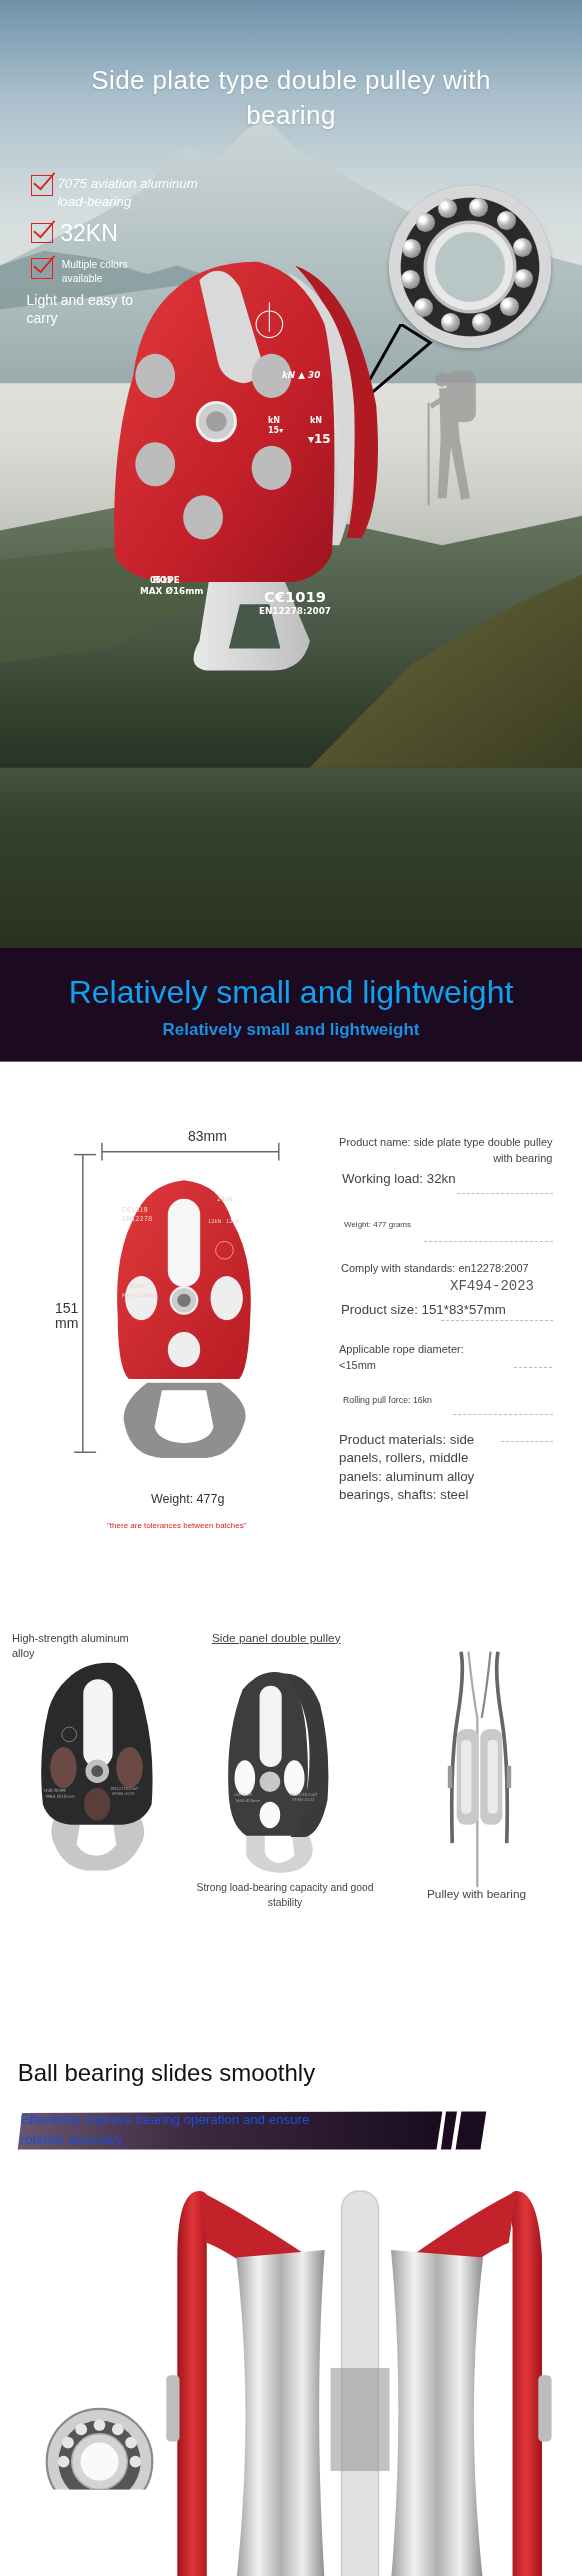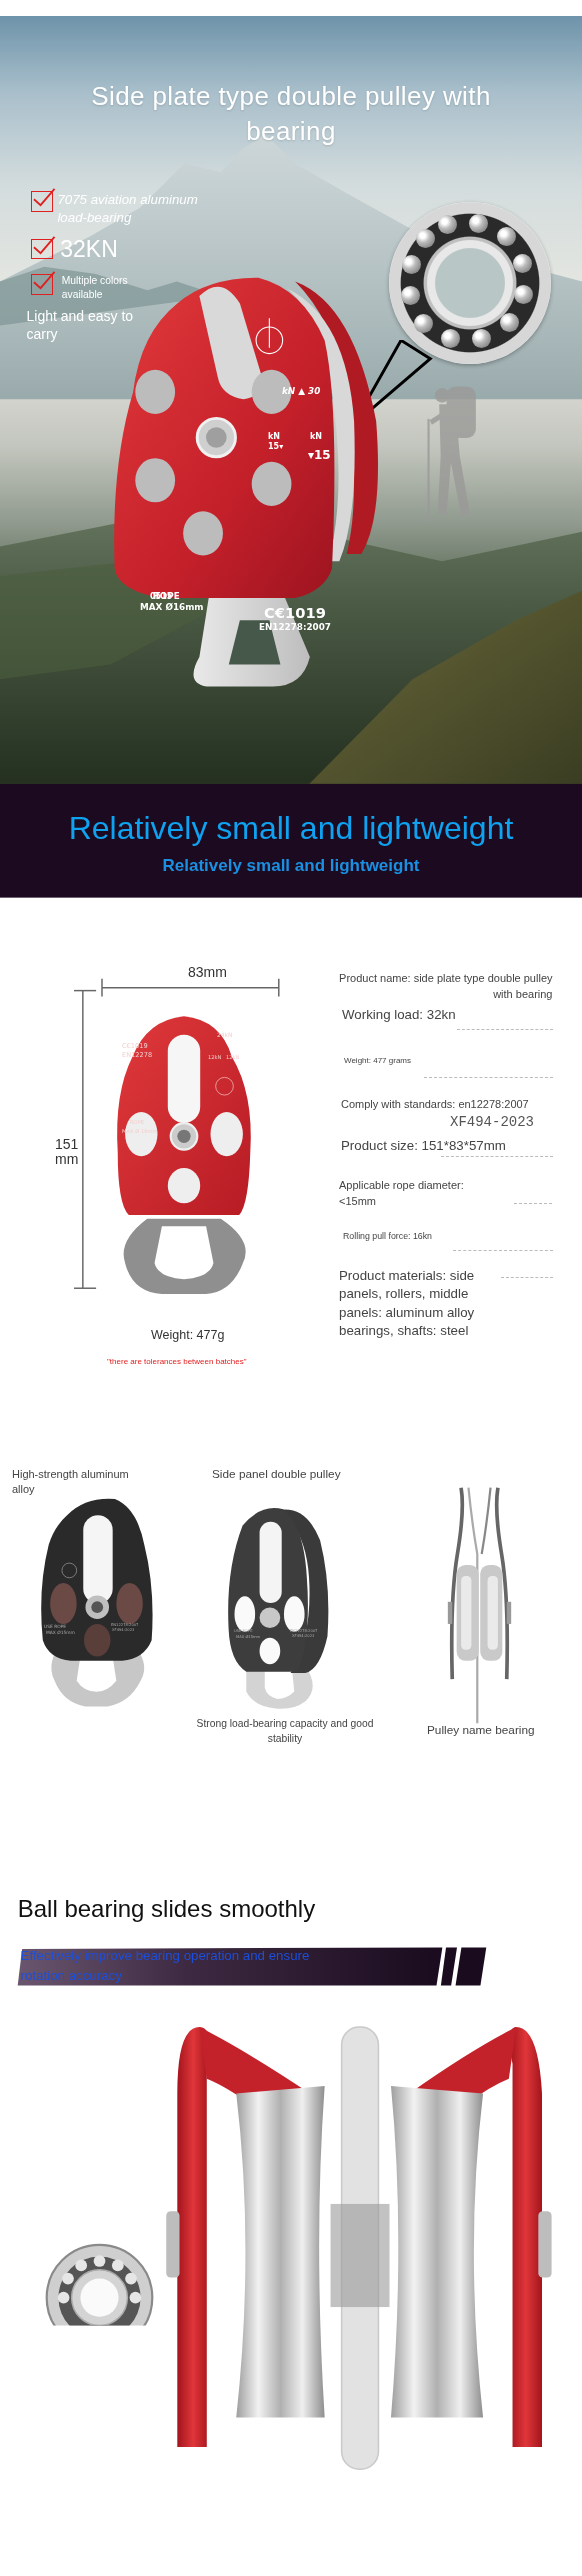--- a/index.html
+++ b/index.html
@@ -1,21 +1,21 @@
 <!DOCTYPE html>
 <html style="font-size:11.8px"><head>
 <meta charset="utf-8">
 <style>
   *{box-sizing:border-box;margin:0;padding:0;}
   html,body{width:582px;background:#fff;}
   body{font-family:"DejaVu Sans","Liberation Sans",sans-serif;color:#333;overflow-x:hidden;}
 
   
-  .hero{position:relative;width:582px;height:768px;overflow:hidden;
-    background:linear-gradient(180deg,#6e93aa 0%,#a9bfcb 10%,#d3dcdd 22%,#e2e5e0 34%,#dcdcd6 46%,#c3c6be 56%,#909a8e 66%,#55654f 76%,#354230 86%,#2a321f 100%);margin-top:16px;}
+  .hero{position:relative;width:582px;height:948px;overflow:hidden;
+    background:linear-gradient(180deg,#6e93aa 0%,#a9bfcb 10%,#d3dcdd 22%,#e2e5e0 34%,#dcdcd6 46%,#c3c6be 56%,#909a8e 66%,#55654f 76%,#354230 86%,#2a321f 100%);}
   .hero .mtn{position:absolute;}
   .hero-title{position:absolute;left:0;top:63px;width:582px;text-align:center;color:#fff;
     font-family:"Liberation Sans",sans-serif;font-size:26px;line-height:35px;letter-spacing:0.4px;text-shadow:0 0.7px 2.2px rgba(0,0,0,.15);}
   .feature{position:absolute;display:flex;align-items:flex-start;color:#fff;font-family:"Liberation Sans",sans-serif;}
   .chk{width:22px;height:20.6px;border:1.5px solid #e02020;position:relative;margin-right:4.4px;flex:none;}
   .chk svg{position:absolute;left:-1.5px;top:-5.9px;}
   .f1{left:31px;top:175px;font-size:13.3px;line-height:18.4px;font-style:italic;}
   .f2{left:31px;top:220px;font-size:23px;line-height:26.5px;}
   .f3{left:31px;top:258px;font-size:10.3px;line-height:14px;}
   .f4{left:26.5px;top:291px;font-size:14px;line-height:18.4px;color:#fff;}
@@ -280,21 +280,21 @@
     <div>bearings, shafts: steel</div>
   </div>
   <div class="dash" style="left:501px;top:379px;width:52px;"></div>
 </section>
 
 <section class="views">
   <div class="view-cap" style="left:12px;top:8.8px;">
     <div>High-strength aluminum</div>
     <div>alloy</div>
   </div>
-  <div class="view-cap" style="left:212px;top:8.8px;font-size:11.8px;">Side panel double pulley</div>
+  <div class="view-cap" style="left:212px;top:8.8px;font-size:11.8px;text-decoration:underline;">Side panel double pulley</div>
 
   <svg class="abs" width="125" height="221" viewBox="0 0 170 300" style="left:34px;top:35px">
     <path d="M40,200 L130,200 Q160,230 145,255 Q130,285 100,290 L70,290 Q40,285 28,255 Q15,230 40,200 Z" fill="#c7c7c7"></path>
     <path d="M65,210 L105,210 L112,255 Q100,270 85,270 Q68,270 58,255 Z" fill="#fff"></path>
     <path d="M45,30 Q70,5 110,8 Q140,20 150,70 Q165,130 160,200 Q150,225 120,228 L50,228 Q20,225 12,200 Q5,130 20,70 Q28,45 45,30 Z" fill="#2a2a2a"></path>
     <rect x="67" y="30" width="40" height="120" rx="20" fill="#f5f5f5"></rect>
     <ellipse cx="40" cy="150" rx="18" ry="28" fill="#6b4a45"></ellipse>
     <ellipse cx="130" cy="150" rx="18" ry="28" fill="#6b4a45"></ellipse>
     <ellipse cx="86" cy="200" rx="18" ry="22" fill="#5a3e3a"></ellipse>
     <circle cx="86" cy="155" r="16" fill="#bfbfbf"></circle>
@@ -332,21 +332,21 @@
     <rect x="30" y="130" width="14" height="100" rx="6" fill="#eaeaea"></rect>
     <rect x="66" y="130" width="14" height="100" rx="6" fill="#eaeaea"></rect>
     <rect x="12" y="165" width="6" height="30" fill="#999"></rect>
     <rect x="92" y="165" width="6" height="30" fill="#999"></rect>
   </svg>
 
   <div class="view-cap" style="left:181px;top:259px;text-align:center;width:208px;font-size:10.3px;line-height:14.7px;">
     <div>Strong load-bearing capacity and good</div>
     <div>stability</div>
   </div>
-  <div class="view-cap" style="left:427px;top:265px;font-size:11.8px;">Pulley name bearing</div>
+  <div class="view-cap" style="left:427px;top:265px;font-size:11.8px;">Pulley with bearing</div>
 </section>
 
 <section class="bb" style="height:780px;">
   <div class="abs" style="left:17.7px;top:83px;font-family:'Liberation Sans',sans-serif;font-size:24px;color:#111;">Ball bearing slides smoothly</div>
 
   <svg class="abs" width="472" height="41" viewBox="0 0 640 56" style="left:16px;top:134px">
     <defs>
       <linearGradient id="strip" x1="0" y1="0" x2="1" y2="0">
         <stop offset="0" stop-color="#6a566e"></stop>
           <stop offset="0.4" stop-color="#3d2a42"></stop>

